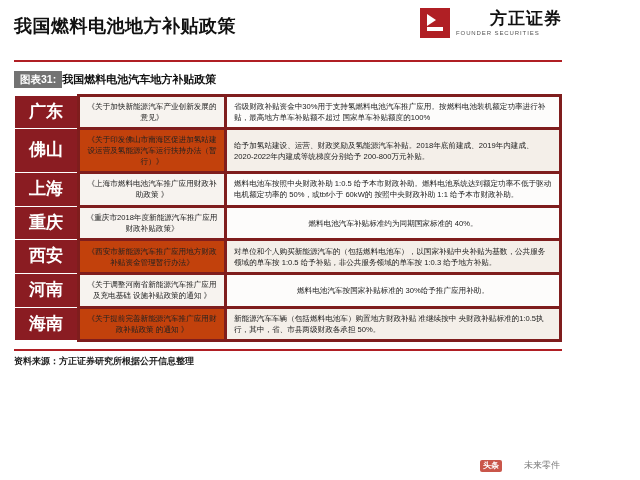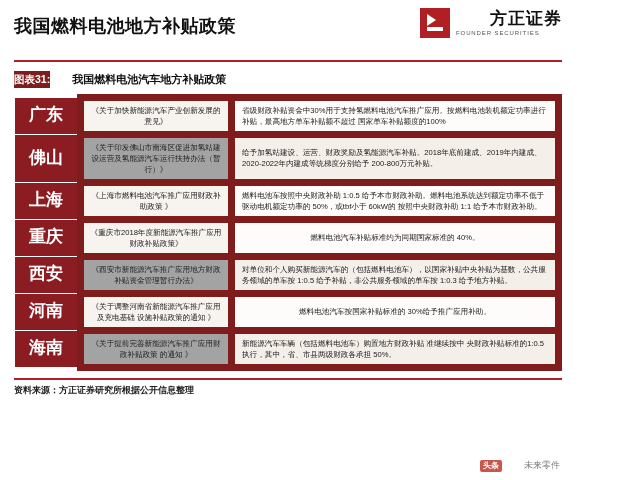--- a/index.html
+++ b/index.html
@@ -70,37 +70,37 @@
   
   .caption{
     display:flex;
     align-items:center;
     margin-top:9px;
     font-size:11px;
     font-weight:bold;
     color:#111;
   }
   .caption-tag{
-    background:#7f1d1d;
+    background:#737373;
     color:#fff;
-    padding:3px 0;
+    padding:3px 6px;
     font-size:10.5px;
     font-weight:bold;
-    margin-right:22px;
+    margin-right:0;
     line-height:1;
   }
   
   table{
     width:100%;
     border-collapse:collapse;
     margin-top:6px;
     table-layout:fixed;
   }
   td{
-    border:7px solid #7f1d1d;
+    border:3px solid #7f1d1d;
     vertical-align:middle;
     padding:3px 5px;
     font-size:7.6px;
     line-height:1.45;
     color:#1a1a1a;
   }
   td.region{
     width:58px;
     background:#8a1c22;
     color:#fff;
@@ -118,21 +118,21 @@
     color:#222;
     padding:4px 6px;
   }
   td.detail{
     background:#fdfcfb;
     text-align:left;
     padding:4px 7px;
   }
   td.detail.center{text-align:center;}
   tr.alt td.detail{background:#f4efe9;}
-  tr.alt td.policy{background:#a3a3a3;}
+  tr.alt td.policy{background:#c2410c;}
   
   .footer{
     margin-top:7px;
     border-top:2px solid #b01f24;
     padding-top:4px;
     font-size:9px;
     color:#222;
     font-weight:bold;
   }
   .watermark{

